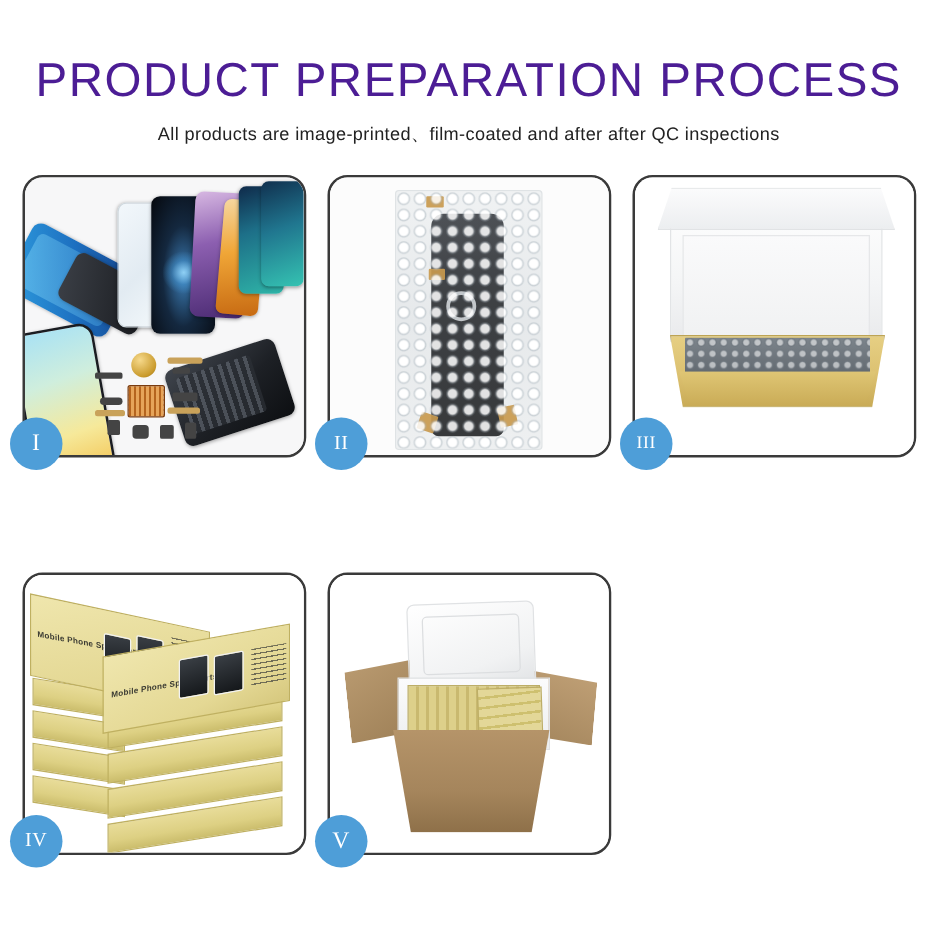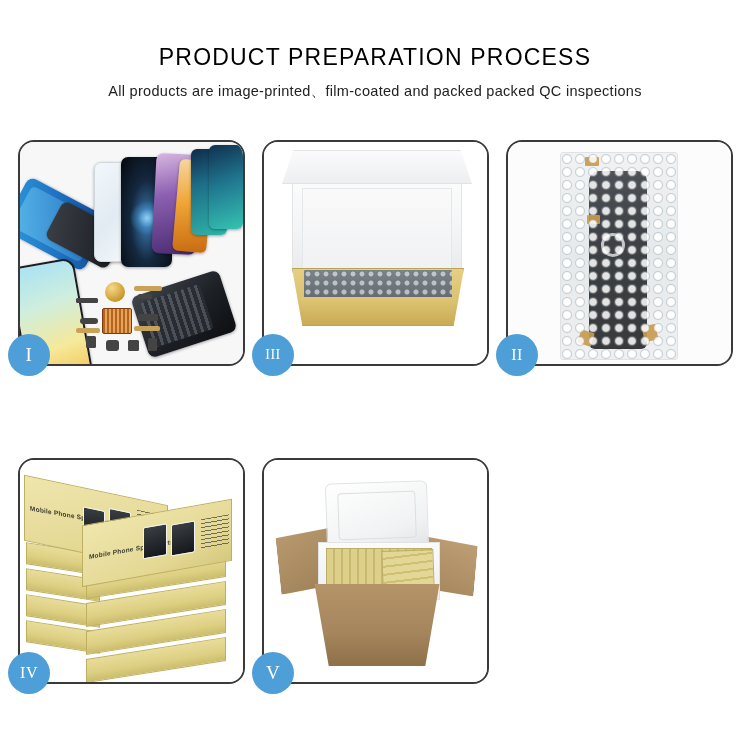--- a/index.html
+++ b/index.html
@@ -21,24 +21,24 @@
 
   
   .header {
     position: absolute;
     top: 44px;
     left: 0;
     width: 750px;
     text-align: center;
   }
   .title {
-    font-size: 23px;
+    font-size: 38px;
     font-weight: 400;
     letter-spacing: 1.2px;
-    color: #000000;
+    color: #4c1d95;
     font-family: "Liberation Sans", sans-serif;
     white-space: nowrap;
   }
   .subtitle {
     margin-top: 11px;
     font-size: 14.5px;
     font-weight: 400;
     letter-spacing: 0.3px;
     color: #222222;
     font-family: "Liberation Sans", sans-serif;
@@ -359,21 +359,21 @@
     position:absolute; background: rgba(120,96,64,.5);
   }
 </style>
 </head>
 <body>
 
 <div class="page">
 
   <div class="header">
     <div class="title">PRODUCT PREPARATION PROCESS</div>
-    <div class="subtitle">All products are image-printed、film-coated and packed packed QC inspections</div>
+    <div class="subtitle">All products are image-printed、film-coated and after after QC inspections</div>
   </div>
 
   <div class="grid">
 
     <div class="card">
       <div class="card-inner p1">
         <div class="phone ph-a"></div>
         <div class="phone ph-b"></div>
         <div class="phone ph-glass"></div>
         <div class="phone ph-dark"></div>
@@ -397,46 +397,46 @@
           <div class="part" style="left:72px; top:54px; width:9px;  height:13px;"></div>
           <div class="flex-strip" style="left:58px; top:2px;  width:28px;"></div>
           <div class="flex-strip" style="left:0px;  top:44px; width:24px;"></div>
           <div class="flex-strip" style="left:58px; top:42px; width:26px;"></div>
         </div>
       </div>
       <div class="badge">I</div>
     </div>
 
     <div class="card">
-      <div class="card-inner p3">
-        <div class="box3-lid"></div>
-        <div class="box3-lidflap"></div>
-        <div class="box3-inner"></div>
-        <div class="box3-tray"></div>
-        <div class="box3-bubbles"></div>
-        <div class="box3-frontlip"></div>
-      </div>
-      <div class="badge xwide">III</div>
-    </div>
-
-    <div class="card">
       <div class="card-inner p2">
         <div class="bubblebag">
           <div class="bag-item"></div>
           <div class="tape" style="left:24px; top:4px;  width:14px; height:9px;"></div>
           <div class="tape" style="left:26px; top:62px; width:13px; height:9px;"></div>
           <div class="tape" style="left:18px; top:178px; width:14px; height:14px; transform:rotate(18deg);"></div>
           <div class="tape" style="left:82px; top:172px; width:14px; height:16px; transform:rotate(-12deg);"></div>
           <div class="bag-overlay"></div>
         </div>
       </div>
       <div class="badge wide">II</div>
     </div>
 
     <div class="card">
+      <div class="card-inner p3">
+        <div class="box3-lid"></div>
+        <div class="box3-lidflap"></div>
+        <div class="box3-inner"></div>
+        <div class="box3-tray"></div>
+        <div class="box3-bubbles"></div>
+        <div class="box3-frontlip"></div>
+      </div>
+      <div class="badge xwide">III</div>
+    </div>
+
+    <div class="card">
       <div class="card-inner p4">
         <div class="stack">
 
           <div class="sbox" style="left:6px;  top:88px;  width:74px; height:22px; transform:skewY(9deg);"></div>
           <div class="sbox" style="left:6px;  top:114px; width:74px; height:22px; transform:skewY(9deg);"></div>
           <div class="sbox" style="left:6px;  top:140px; width:74px; height:22px; transform:skewY(9deg);"></div>
           <div class="sbox" style="left:6px;  top:166px; width:74px; height:22px; transform:skewY(9deg);"></div>
 
           <div class="sbox" style="left:66px; top:104px; width:140px; height:24px; transform:skewY(-9deg);"></div>
           <div class="sbox" style="left:66px; top:132px; width:140px; height:24px; transform:skewY(-9deg);"></div>

